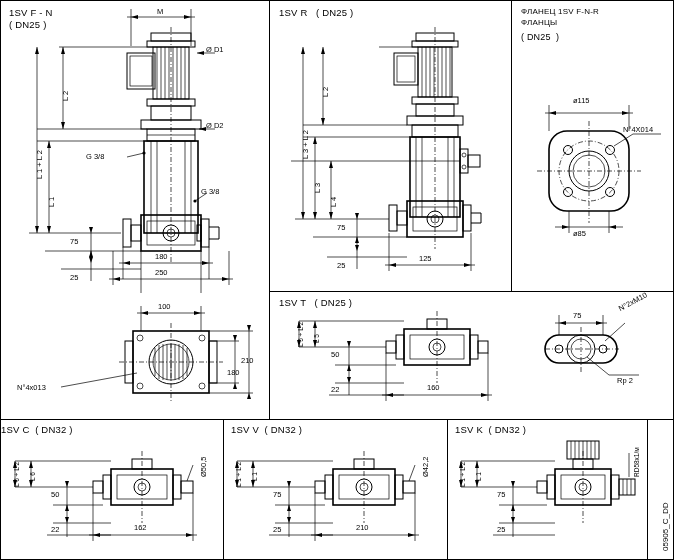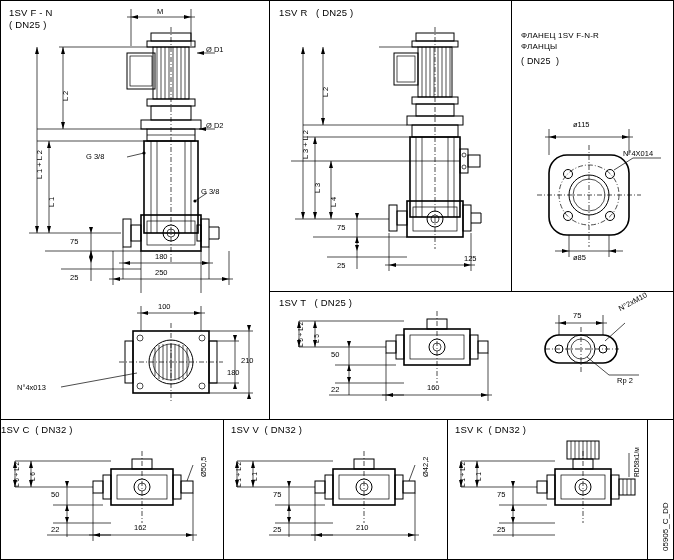--- a/index.html
+++ b/index.html
@@ -296,24 +296,24 @@
       <path class="fillblk" d="M120,264 l7,-2 v4 z"></path>
       <path class="fillblk" d="M202,264 l-7,-2 v4 z"></path>
     </svg>
 
     <div class="vlbl" style="left:52px;top:96px;">L 2</div>
     <div class="vlbl" style="left:32px;top:158px;">L 3 + L 2</div>
     <div class="vlbl" style="left:44px;top:192px;">L 3</div>
     <div class="vlbl" style="left:60px;top:206px;">L 4</div>
     <div class="lbl" style="left:68px;top:222px;">75</div>
     <div class="lbl" style="left:68px;top:260px;">25</div>
-    <div class="lbl" style="left:150px;top:253px;margin-left:45px;">125</div>
-  </div>
-
-  <div class="panel" style="left:510px;top:0;width:164px;height:290px;margin-top:24px;">
+    <div class="lbl" style="left:150px;top:253px;">125</div>
+  </div>
+
+  <div class="panel" style="left:510px;top:0;width:164px;height:290px;">
     <div class="title" style="left:10px;top:6px;font-size:8px;">ФЛАНЕЦ 1SV F-N-R</div>
     <div class="title" style="left:10px;top:17px;font-size:8px;">ФЛАНЦЫ</div>
     <div class="title" style="left:10px;top:31px;font-size:9px;">( DN25  )</div>
 
     <svg width="164" height="290">
 
       <line class="stt" x1="38" y1="104" x2="38" y2="130"></line>
       <line class="stt" x1="118" y1="104" x2="118" y2="130"></line>
       <line class="stt" x1="34" y1="112" x2="122" y2="112"></line>
       <path class="fillblk" d="M38,112 l7,-2 v4 z"></path>

